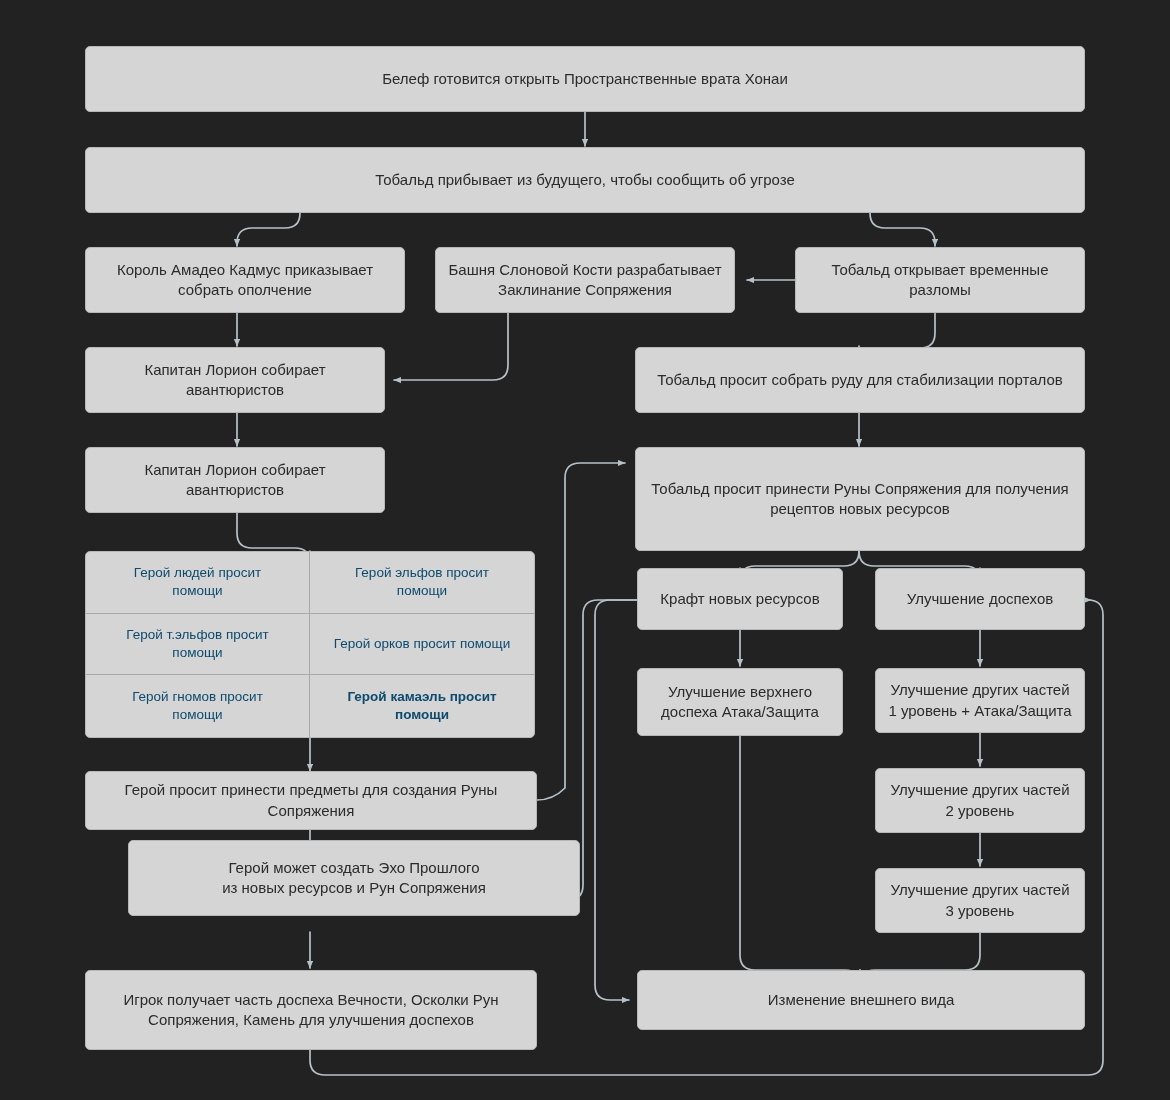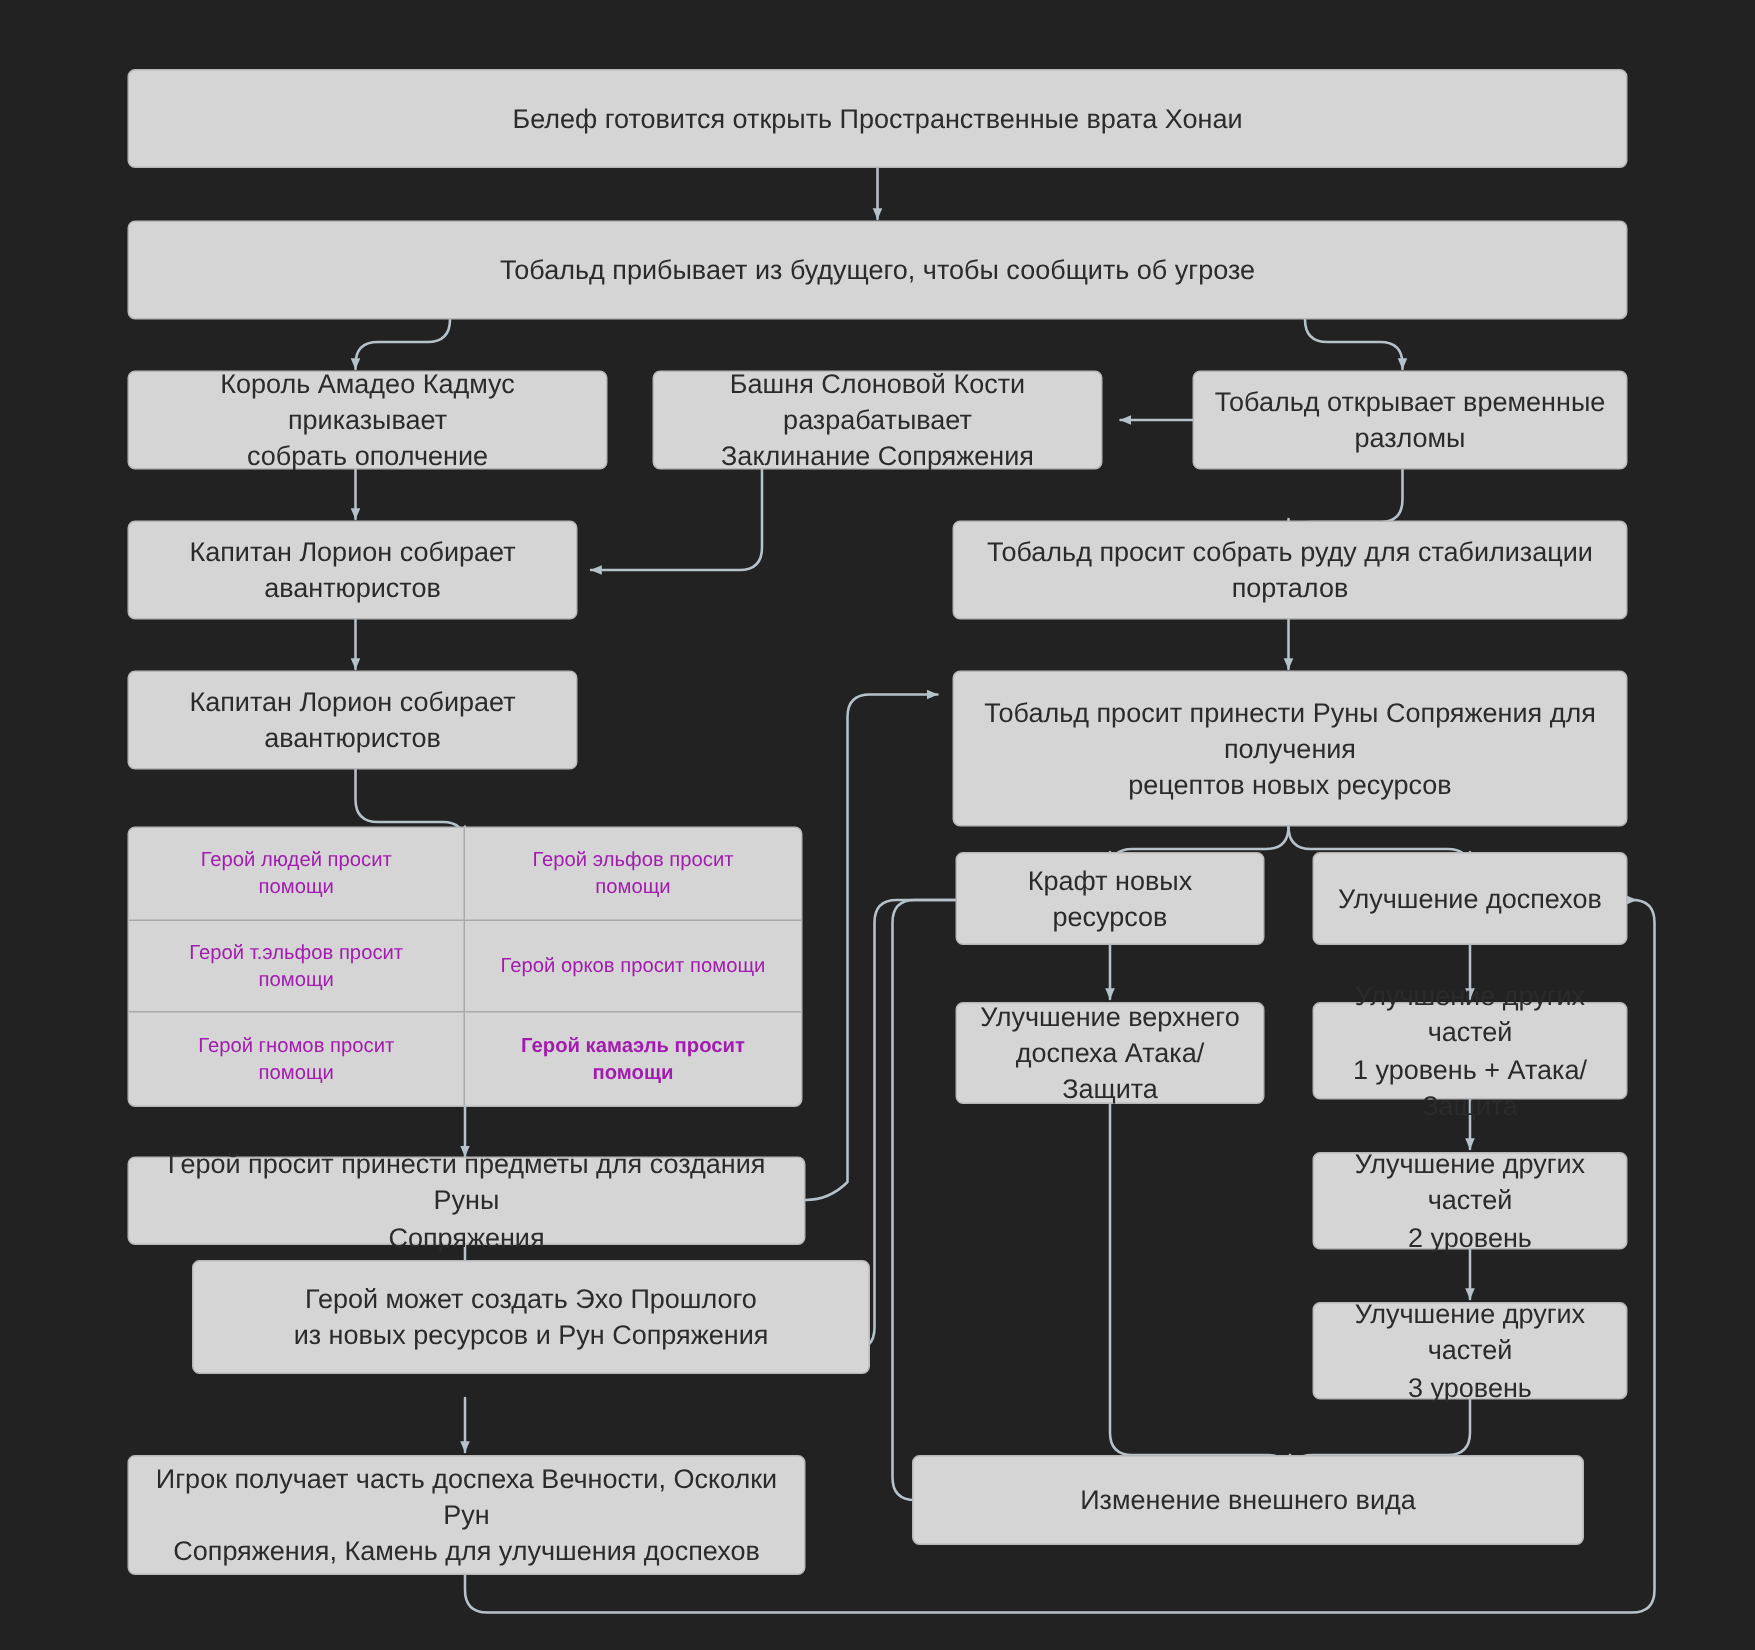--- a/index.html
+++ b/index.html
@@ -15,40 +15,40 @@
     position:absolute;
     background:#d5d5d5;
     border:1px solid #b8b8b8;
     border-radius:5px;
     box-sizing:border-box;
     display:flex;
     align-items:center;
     justify-content:center;
     text-align:center;
     color:#2b2b2b;
-    font-size:18px;
+    font-size:15px;
     line-height:1.35;
     padding:4px 10px;
     z-index:2;
   }
   .grid{
     position:absolute;
     background:#d5d5d5;
     border:1px solid #b8b8b8;
     border-radius:5px;
     box-sizing:border-box;
     display:grid;
     grid-template-columns:1fr 1fr;
     grid-template-rows:1fr 1fr 1fr;
     overflow:hidden;
     z-index:2;
   }
   .gcell{
     display:flex;align-items:center;justify-content:center;text-align:center;
-    color:#a21caf;font-size:13.5px;line-height:1.35;padding:2px 12px;
+    color:#0c4a6e;font-size:13.5px;line-height:1.35;padding:2px 12px;
     box-sizing:border-box;
   }
   .gcell.br{border-right:1px solid #a9a9a9;}
   .gcell.bb{border-bottom:1px solid #a9a9a9;}
 </style>
 </head>
 <body>
 
 <div id="stage">
 
@@ -134,21 +134,21 @@
 
   <div class="node" style="left:875px;top:668px;width:210px;height:65px;white-space:pre-line;">Улучшение других частей
 1 уровень + Атака/Защита</div>
 
   <div class="node" style="left:875px;top:768px;width:210px;height:65px;white-space:pre-line;">Улучшение других частей
 2 уровень</div>
 
   <div class="node" style="left:875px;top:868px;width:210px;height:65px;white-space:pre-line;">Улучшение других частей
 3 уровень</div>
 
-  <div class="node" style="left:608px;top:970px;width:448px;height:60px;text-align:center;">Изменение внешнего вида</div>
+  <div class="node" style="left:637px;top:970px;width:448px;height:60px;text-align:center;">Изменение внешнего вида</div>
 
   <div class="node" style="left:85px;top:771px;width:452px;height:59px;white-space:pre-line;">Герой просит принести предметы для создания Руны
 Сопряжения</div>
 
   <div class="node" style="left:85px;top:840px;width:452px;height:76px;white-space:pre-line;margin-left:43px;">Герой может создать Эхо Прошлого
 из новых ресурсов и Рун Сопряжения</div>
 
   <div class="node" style="left:85px;top:970px;width:452px;height:80px;white-space:pre-line;">Игрок получает часть доспеха Вечности, Осколки Рун
 Сопряжения, Камень для улучшения доспехов</div>
 

